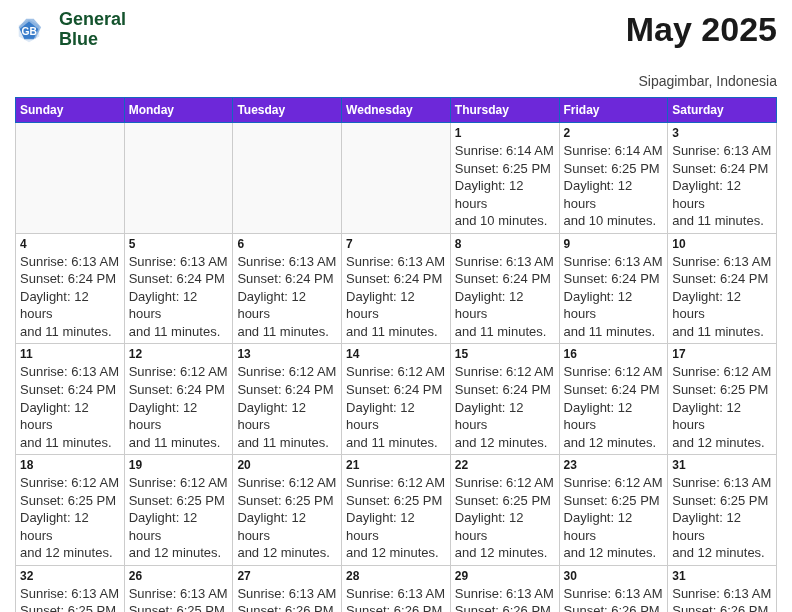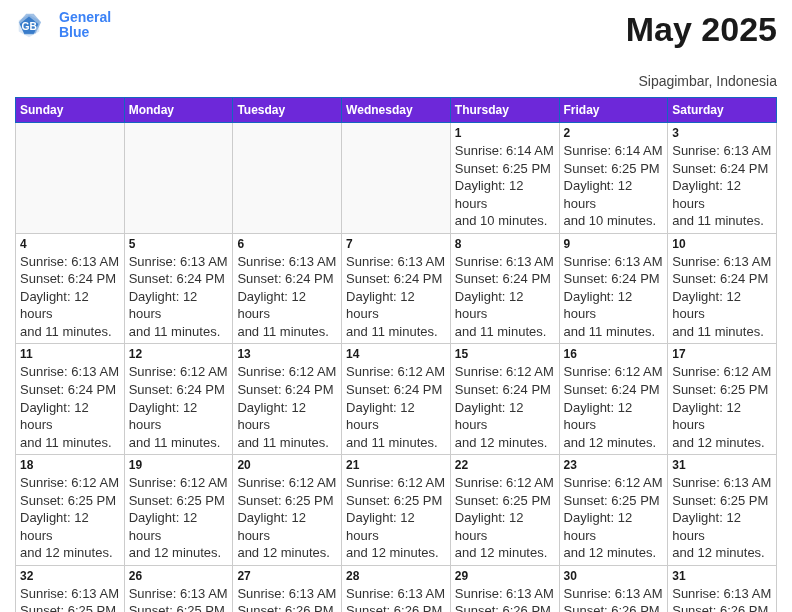--- a/index.html
+++ b/index.html
@@ -20,23 +20,23 @@
       justify-content: space-between;
       align-items: flex-start;
       margin-bottom: 8px;
     }
     .logo {
       display: flex;
       align-items: center;
       gap: 16px;
     }
     .logo-text {
-      font-size: 14px;
+      font-size: 18px;
       font-weight: bold;
-      color: #3b82f6;
+      color: #14532d;
       line-height: 1.1;
     }
     .logo-icon {
       width: 28px;
       height: 28px;
     }
     .title-block {
       text-align: right;
     }
     .month-year {

